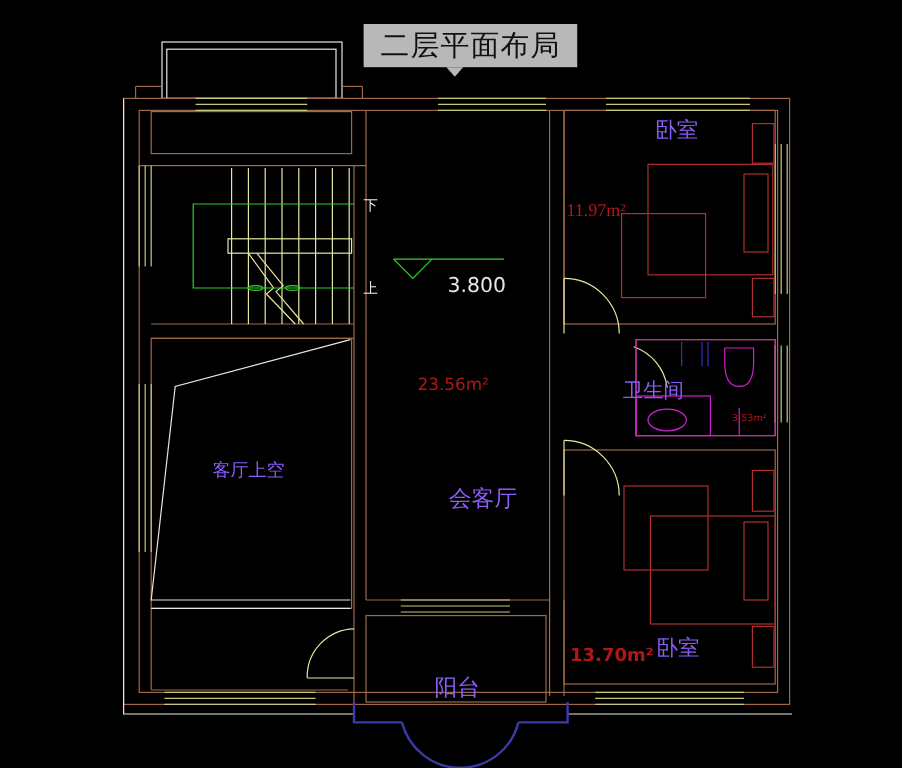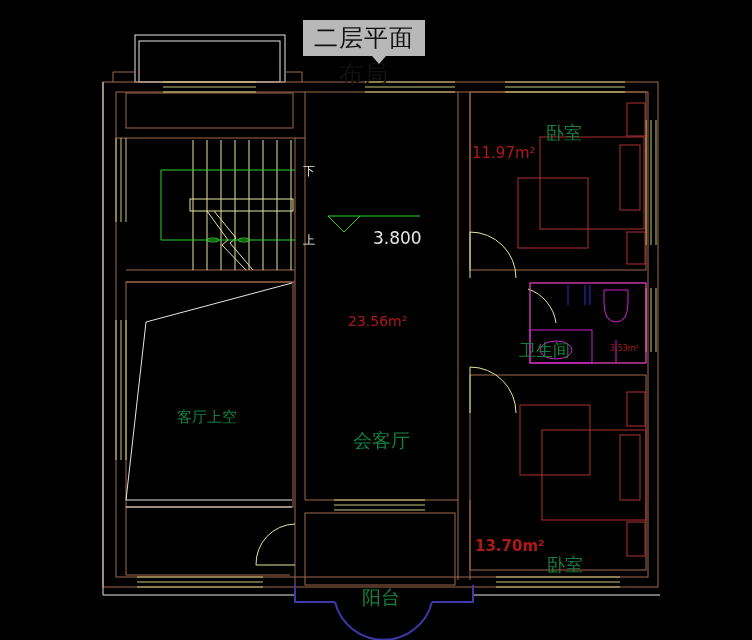--- a/index.html
+++ b/index.html
@@ -1,28 +1,28 @@
 <!DOCTYPE html>
 <html><head>
   <meta charset="utf-8">
   <style>
     html, body { margin:0; padding:0; background:#000; }
     body { width:752px; height:640px; position:relative; overflow:hidden; font-family:"DejaVu Sans", sans-serif; }
     #plan { position:absolute; left:0; top:0; }
     .title-badge {
-      position:absolute; left:303px; top:20px; width:122px; height:36px;
+      position:absolute; left:303px; top:20px; width:178px; height:36px;
       background:#b8b8b8; color:#111; font-size:24px; line-height:36px; text-align:center;
       font-family:"DejaVu Sans", sans-serif; letter-spacing:1px;
     }
     .title-arrow {
       position:absolute; left:372px; top:56px; width:0; height:0;
       border-left:7px solid transparent; border-right:7px solid transparent; border-top:8px solid #b8b8b8;
     }
     .lbl { position:absolute; font-family:"DejaVu Sans", sans-serif; white-space:nowrap; }
-    .green { color:#15803d;margin-top:25px; }
+    .green { color:#8b5cf6; }
     .red { color:#b01818; }
     .white { color:#e6e6e6; }
   </style>
 </head>
 <body>
 
 <svg id="plan" width="752" height="640" viewBox="0 0 752 640" xmlns="http://www.w3.org/2000/svg">
   <g fill="none" stroke-width="1">
 
     <g stroke="#e6e6e6">
@@ -178,25 +178,25 @@
 </svg>
 
 <div class="title-badge">二层平面布局</div>
 <div class="title-arrow"></div>
 
 <div class="lbl white" style="left:373px;top:196px;font-size:17px;margin-top:32px;">3.800</div>
 <div class="lbl white" style="left:303px;top:163px;font-size:12px;">下</div>
 <div class="lbl white" style="left:303px;top:232px;font-size:12px;">上</div>
 
 <div class="lbl green" style="left:546px;top:96px;font-size:18px;">卧室</div>
-<div class="lbl red" style="left:472px;top:144px;font-size:15px;">11.97m²</div>
+<div class="lbl red" style="left:472px;top:168px;font-size:15px;font-family:Liberation Serif, serif;">11.97m²</div>
 
 <div class="lbl green" style="left:519px;top:314px;font-size:17px;">卫生间</div>
 <div class="lbl red" style="left:610px;top:344px;font-size:8px;">3.53m²</div>
 
 <div class="lbl green" style="left:177px;top:383px;font-size:15px;">客厅上空</div>
 <div class="lbl red" style="left:348px;top:313px;font-size:14px;">23.56m²</div>
-<div class="lbl green" style="left:353px;top:403px;font-size:19px;">会客厅</div>
+<div class="lbl green" style="left:374px;top:403px;font-size:19px;">会客厅</div>
 
 <div class="lbl red" style="left:475px;top:537px;font-size:15px;font-weight:bold;">13.70m²</div>
 <div class="lbl green" style="left:547px;top:528px;font-size:18px;">卧室</div>
 
 <div class="lbl green" style="left:362px;top:560px;font-size:19px;">阳台</div>
 
 </body></html>

